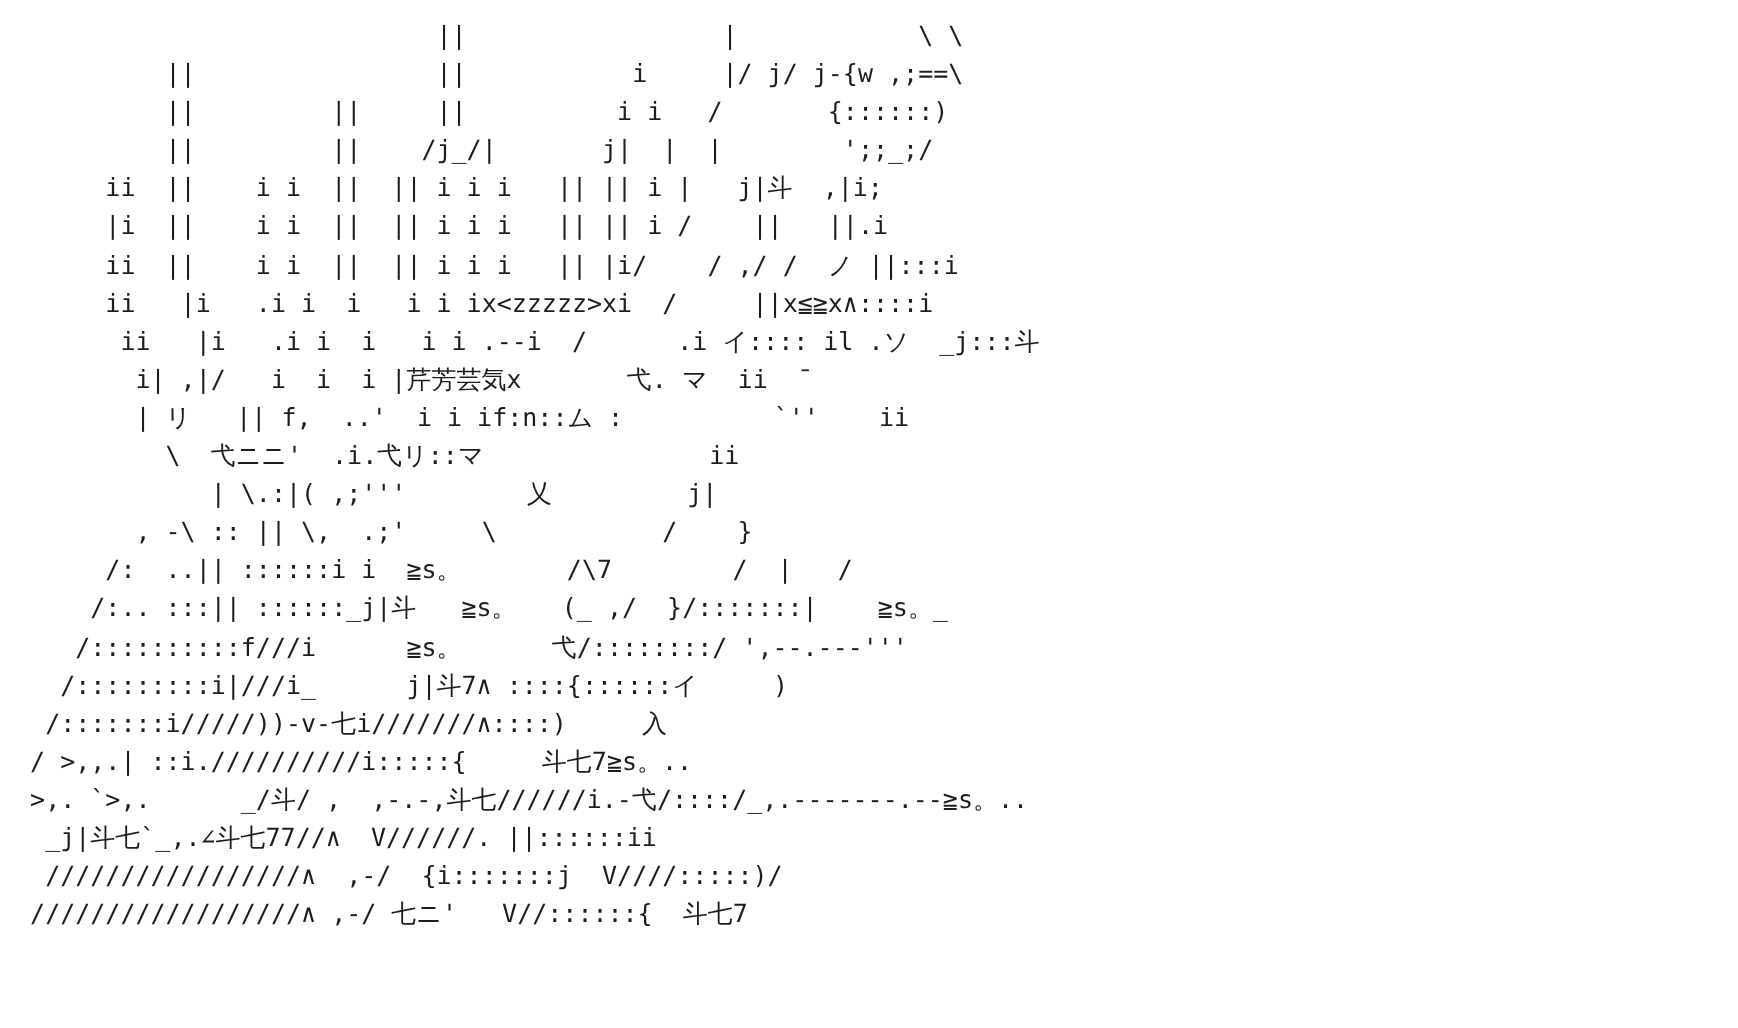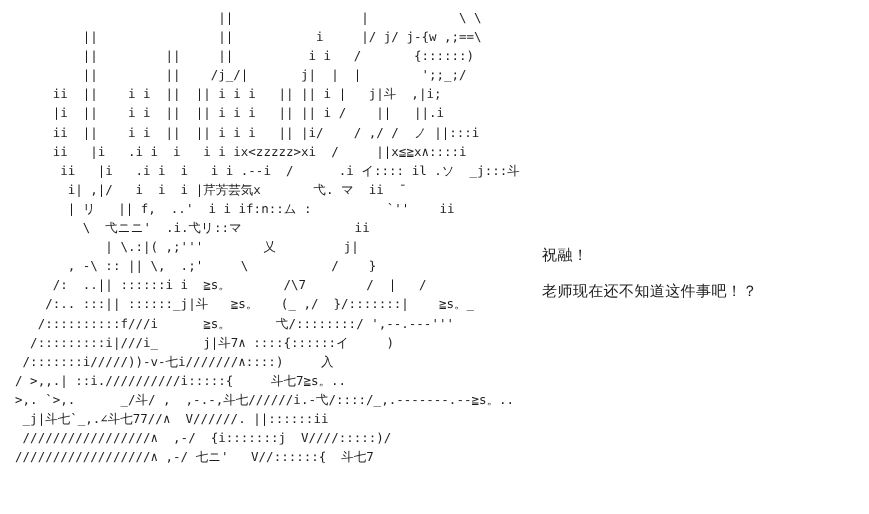--- a/index.html
+++ b/index.html
@@ -78,18 +78,14 @@
       /:.. :::|| ::::::_j|斗   ≧s。   (_ ,/  }/:::::::|    ≧s。_
      /::::::::::f///i      ≧s。      弋/::::::::/ ',--.---'''
     /:::::::::i|///i_      j|斗7∧ ::::{::::::イ     )
    /:::::::i/////))-v-七i///////∧::::)     入
   / &gt;,,.| ::i.//////////i:::::{     斗七7≧s。..
   &gt;,. `&gt;,.      _/斗/ ,  ,-.-,斗七//////i.-弋/::::/_,.-------.--≧s。..
    _j|斗七`_,.∠斗七77//∧  V//////. ||::::::ii
    /////////////////∧  ,-/  {i:::::::j  V////:::::)/
   //////////////////∧ ,-/ 七ニ'   V//::::::{  斗七7</pre>
 
-  <div id="dialogue" style="color: rgb(26, 26, 26);">
-    <div class="dlg-line first">祝融！</div>
-    <div class="dlg-line">老师现在还不知道这件事吧！？</div>
-  </div>
 
 </div>
 
 </body></html>

